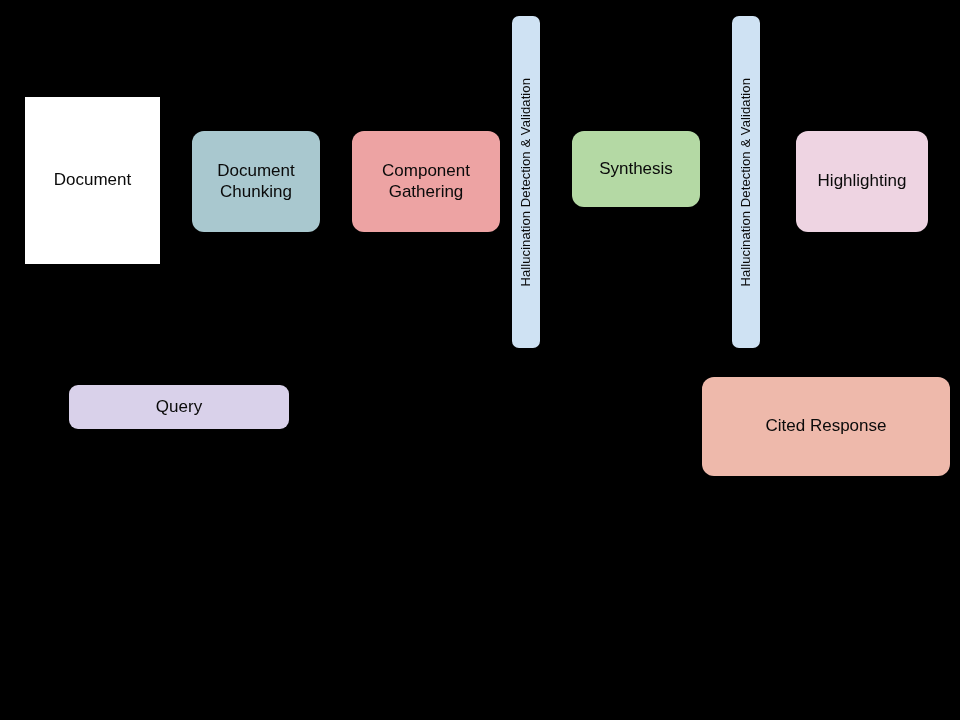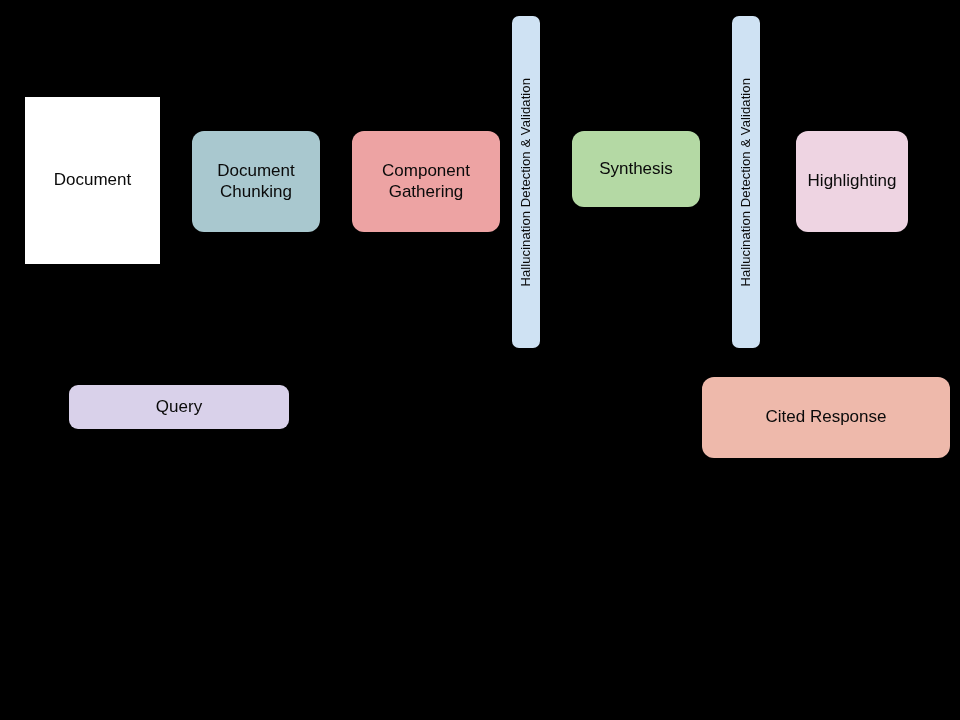--- a/index.html
+++ b/index.html
@@ -64,21 +64,21 @@
     top: 131px;
     width: 128px;
     height: 76px;
     background: #b4d9a4;
     border-radius: 12px;
     font-size: 17px;
   }
   .node-highlighting {
     left: 796px;
     top: 131px;
-    width: 112px;
+    width: 132px;
     height: 101px;
     background: #eed4e2;
     border-radius: 12px;
     font-size: 17px;
   }
 
   
   .node-validation {
     width: 28px;
     height: 332px;
@@ -103,21 +103,21 @@
     width: 220px;
     height: 44px;
     background: #d9d1ea;
     border-radius: 9px;
     font-size: 17px;
   }
   .node-cited {
     left: 702px;
     top: 377px;
     width: 248px;
-    height: 81px;
+    height: 99px;
     background: #eeb9ab;
     border-radius: 12px;
     font-size: 17px;
   }
 </style>
 </head>
 <body>
 
 <div id="canvas">
 

